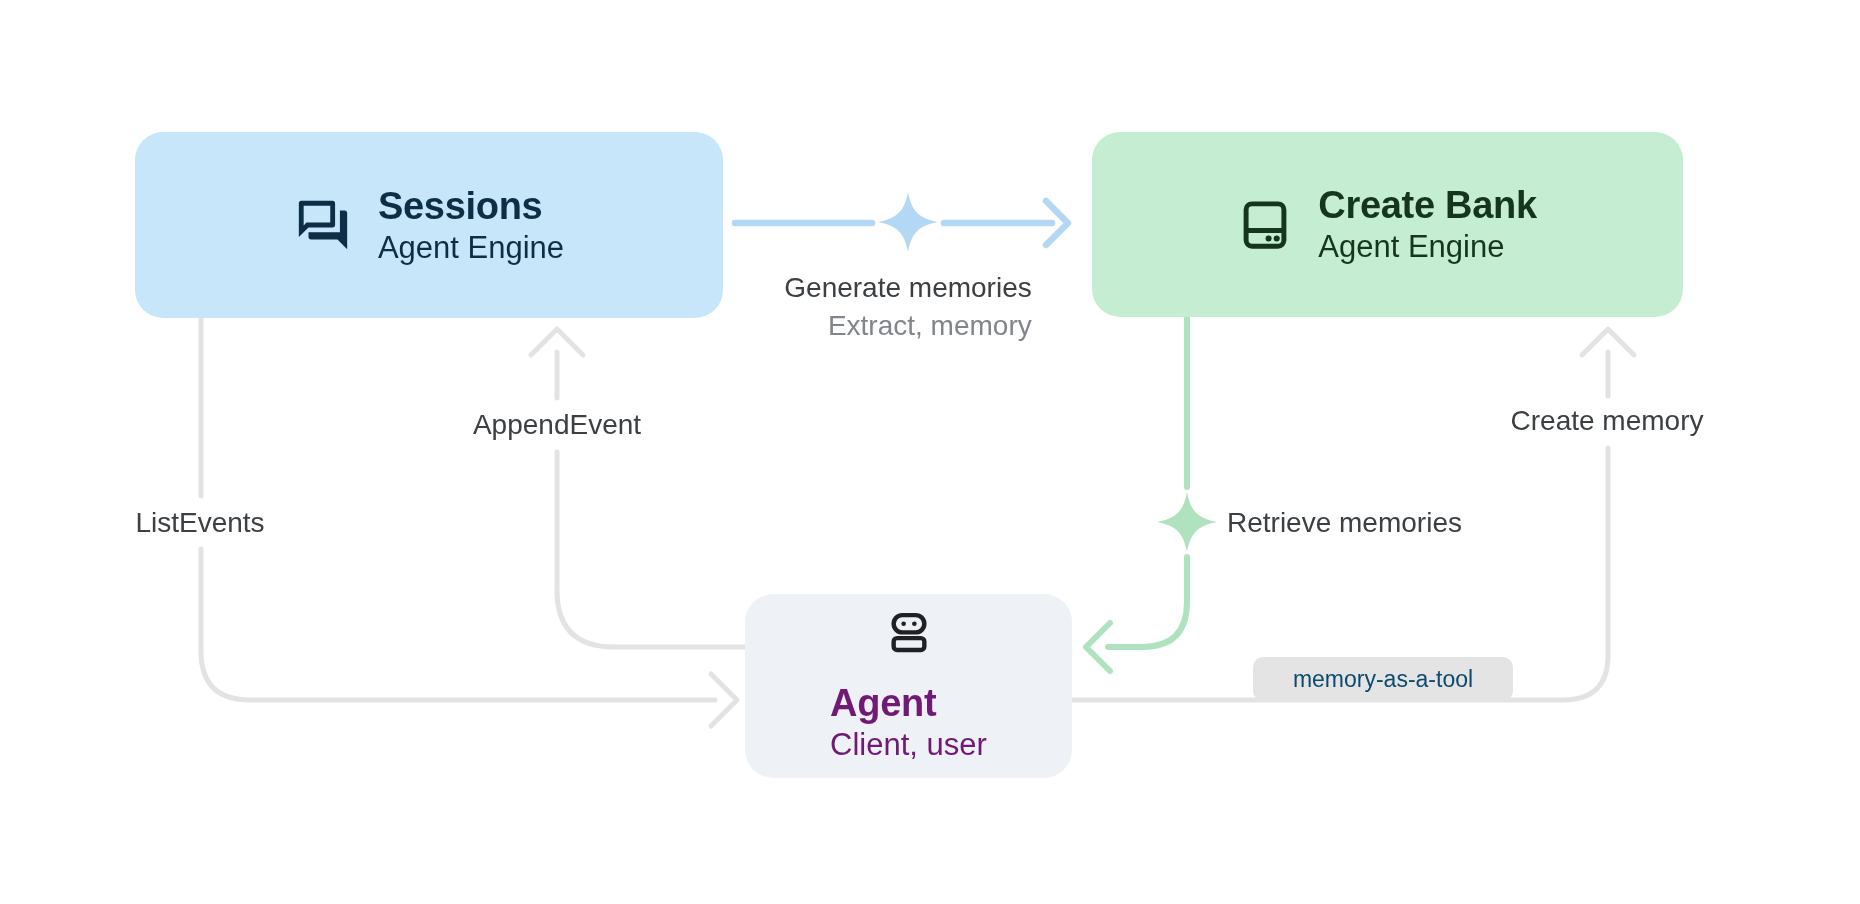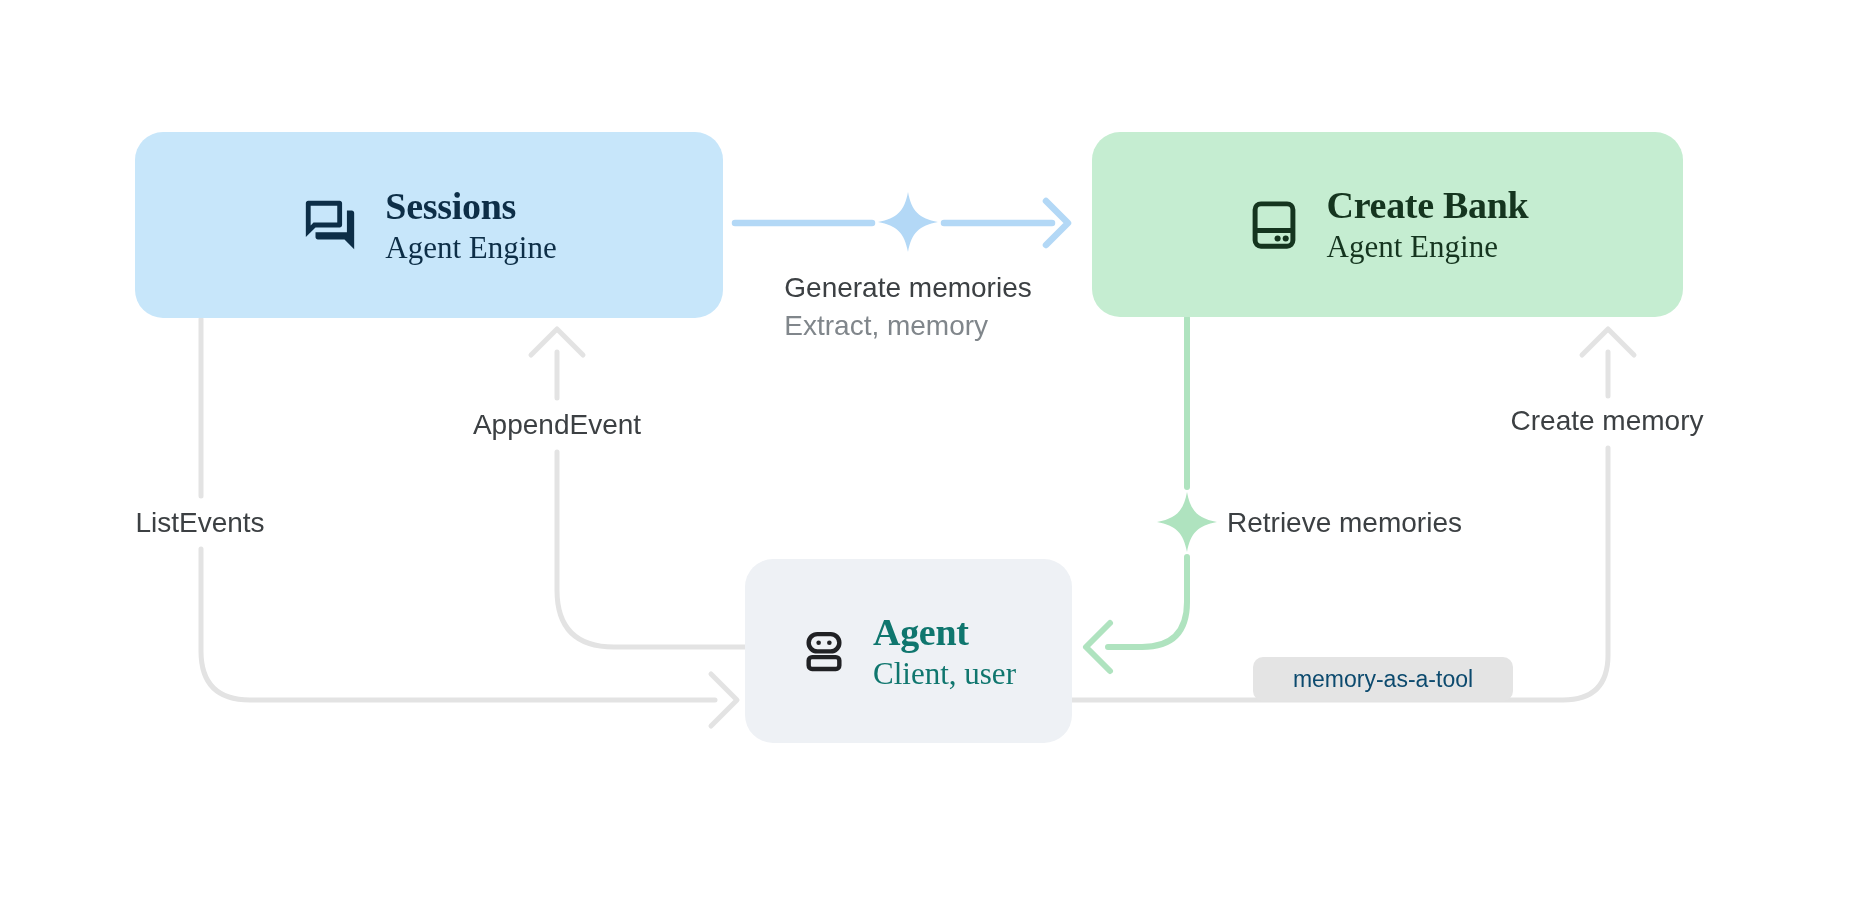--- a/index.html
+++ b/index.html
@@ -18,53 +18,52 @@
     z-index: 1;
   }
   .node {
     position: absolute;
     border-radius: 28px;
     display: flex;
     align-items: center;
     justify-content: center;
     gap: 26px;
     z-index: 2;
-    font-family: Liberation Serif, serif;
   }
   .node .txt { display: flex; flex-direction: column; justify-content: center; }
   .node .title {
     font-size: 38px;
     font-weight: 700;
     letter-spacing: -0.3px;
     line-height: 1.18;
   }
   .node .subtitle {
     font-size: 31px;
     font-weight: 400;
     line-height: 1.2;
   }
   #sessions-box { left: 135px; top: 132px; width: 588px; height: 186px; background: #c7e6fa; color: #0d2e47; }
   #memory-box   { left: 1092px; top: 132px; width: 591px; height: 185px; background: #c5edd1; color: #15351f; }
-  #agent-box    { left: 745px; top: 559px; width: 327px; height: 184px; background: #eef1f5; color: #0f766e; }
+  #agent-box    { left: 745px; top: 594px; width: 327px; height: 184px; background: #eef1f5; color: #701a75; flex-direction: column; }
   .label {
     position: absolute;
     z-index: 3;
     font-size: 28px;
     font-weight: 500;
     color: #3c4043;
     white-space: nowrap;
     transform: translate(-50%, -50%);
   }
   .label .muted {
     display: block;
     margin-top: 6px;
     font-weight: 400;
     color: #80868b;
   }
-  #generate-label { left: 908px; top: 307px; text-align: left; transform: translate(-50%, -50%); }
+  #generate-label { left: 908px; top: 307px; text-align: right; transform: translate(-50%, -50%); }
   #append-label   { left: 557px; top: 425px; }
   #list-label     { left: 200px; top: 523px; }
   #retrieve-label { left: 1227px; top: 523px; transform: translate(0, -50%); }
   #create-label   { left: 1607px; top: 421px; }
   .badge {
     position: absolute;
     left: 1253px; top: 657px;
     width: 260px; height: 44px;
     background: #e4e4e4;
     border-radius: 10px;

